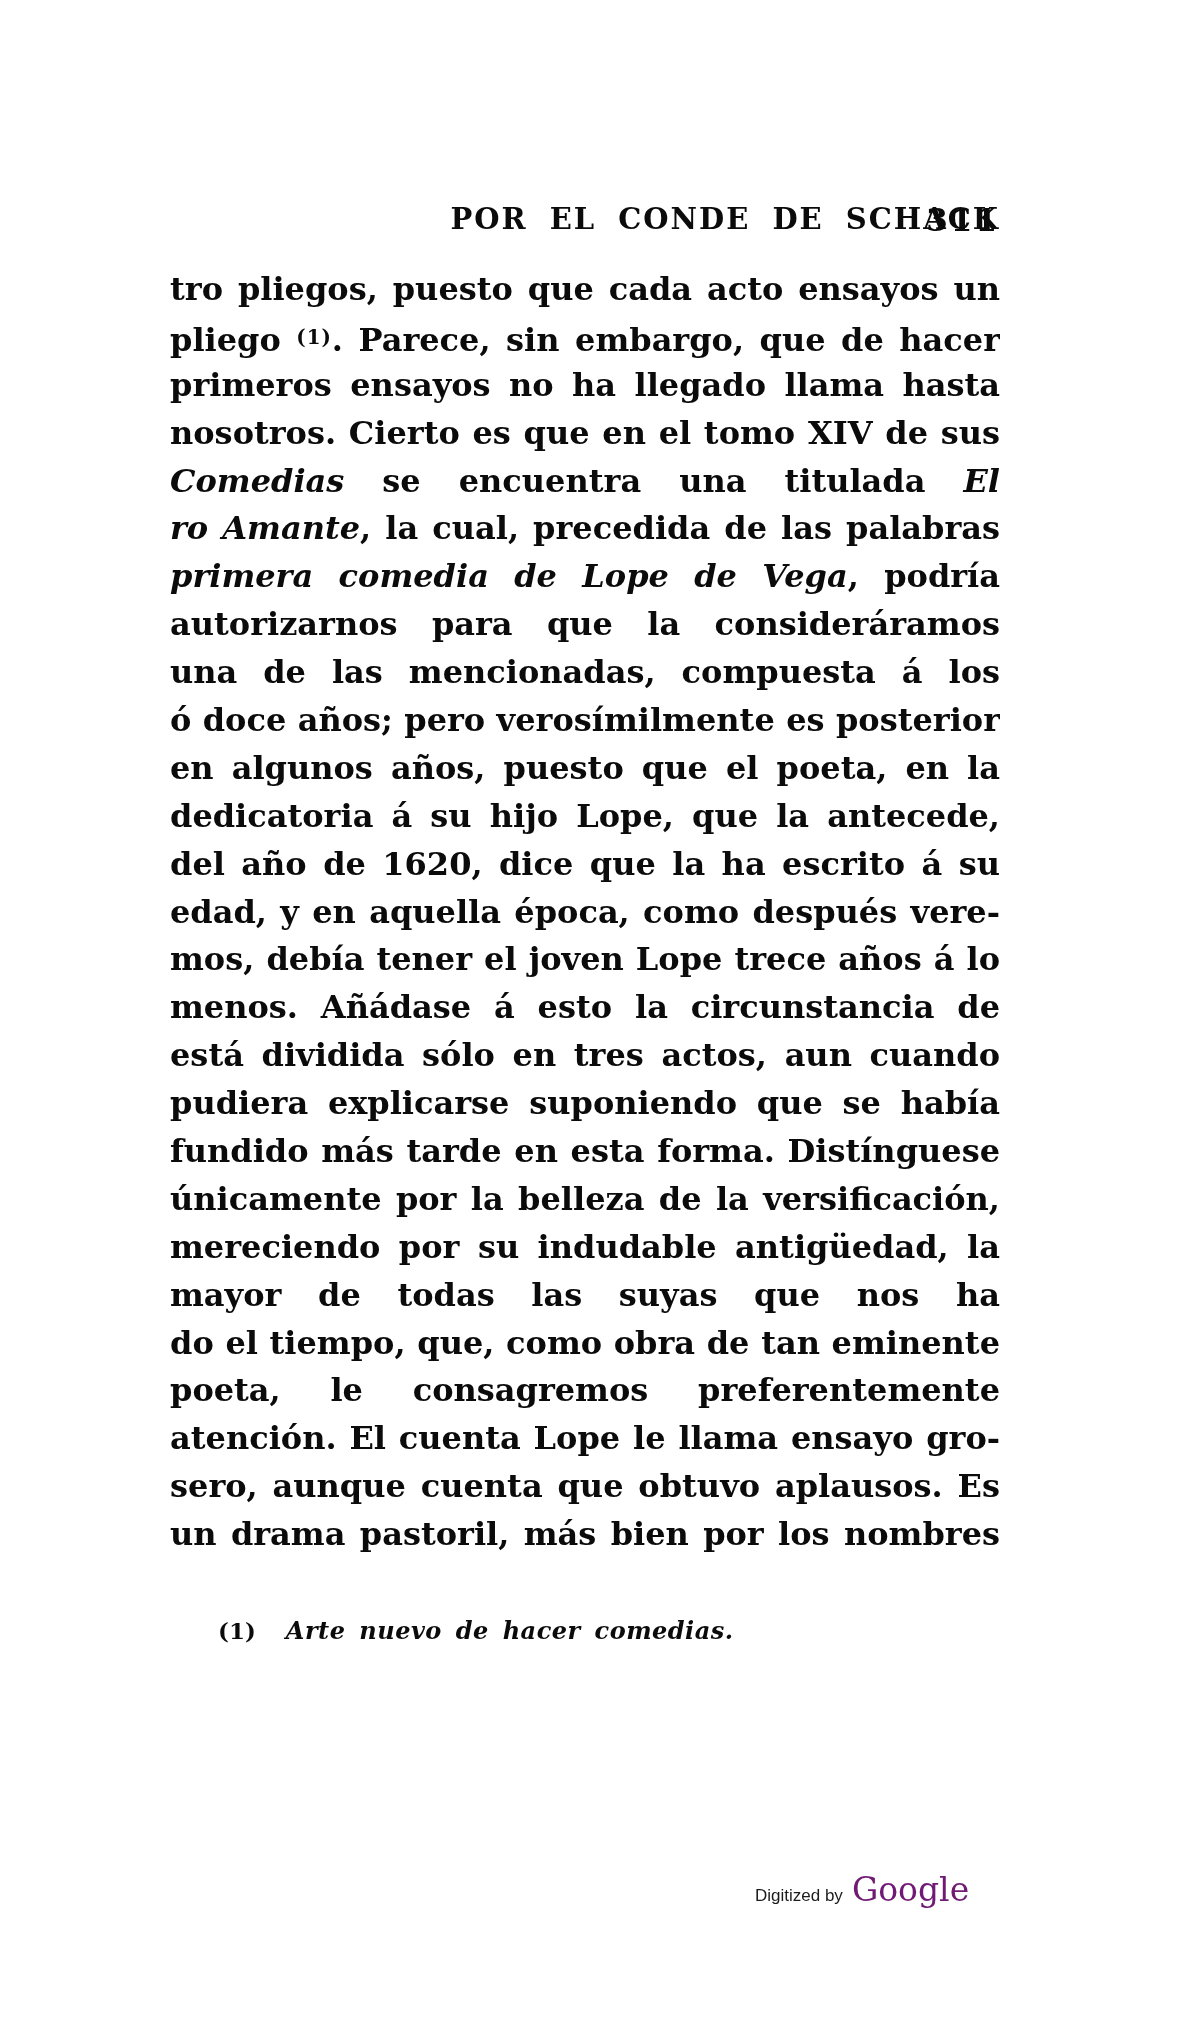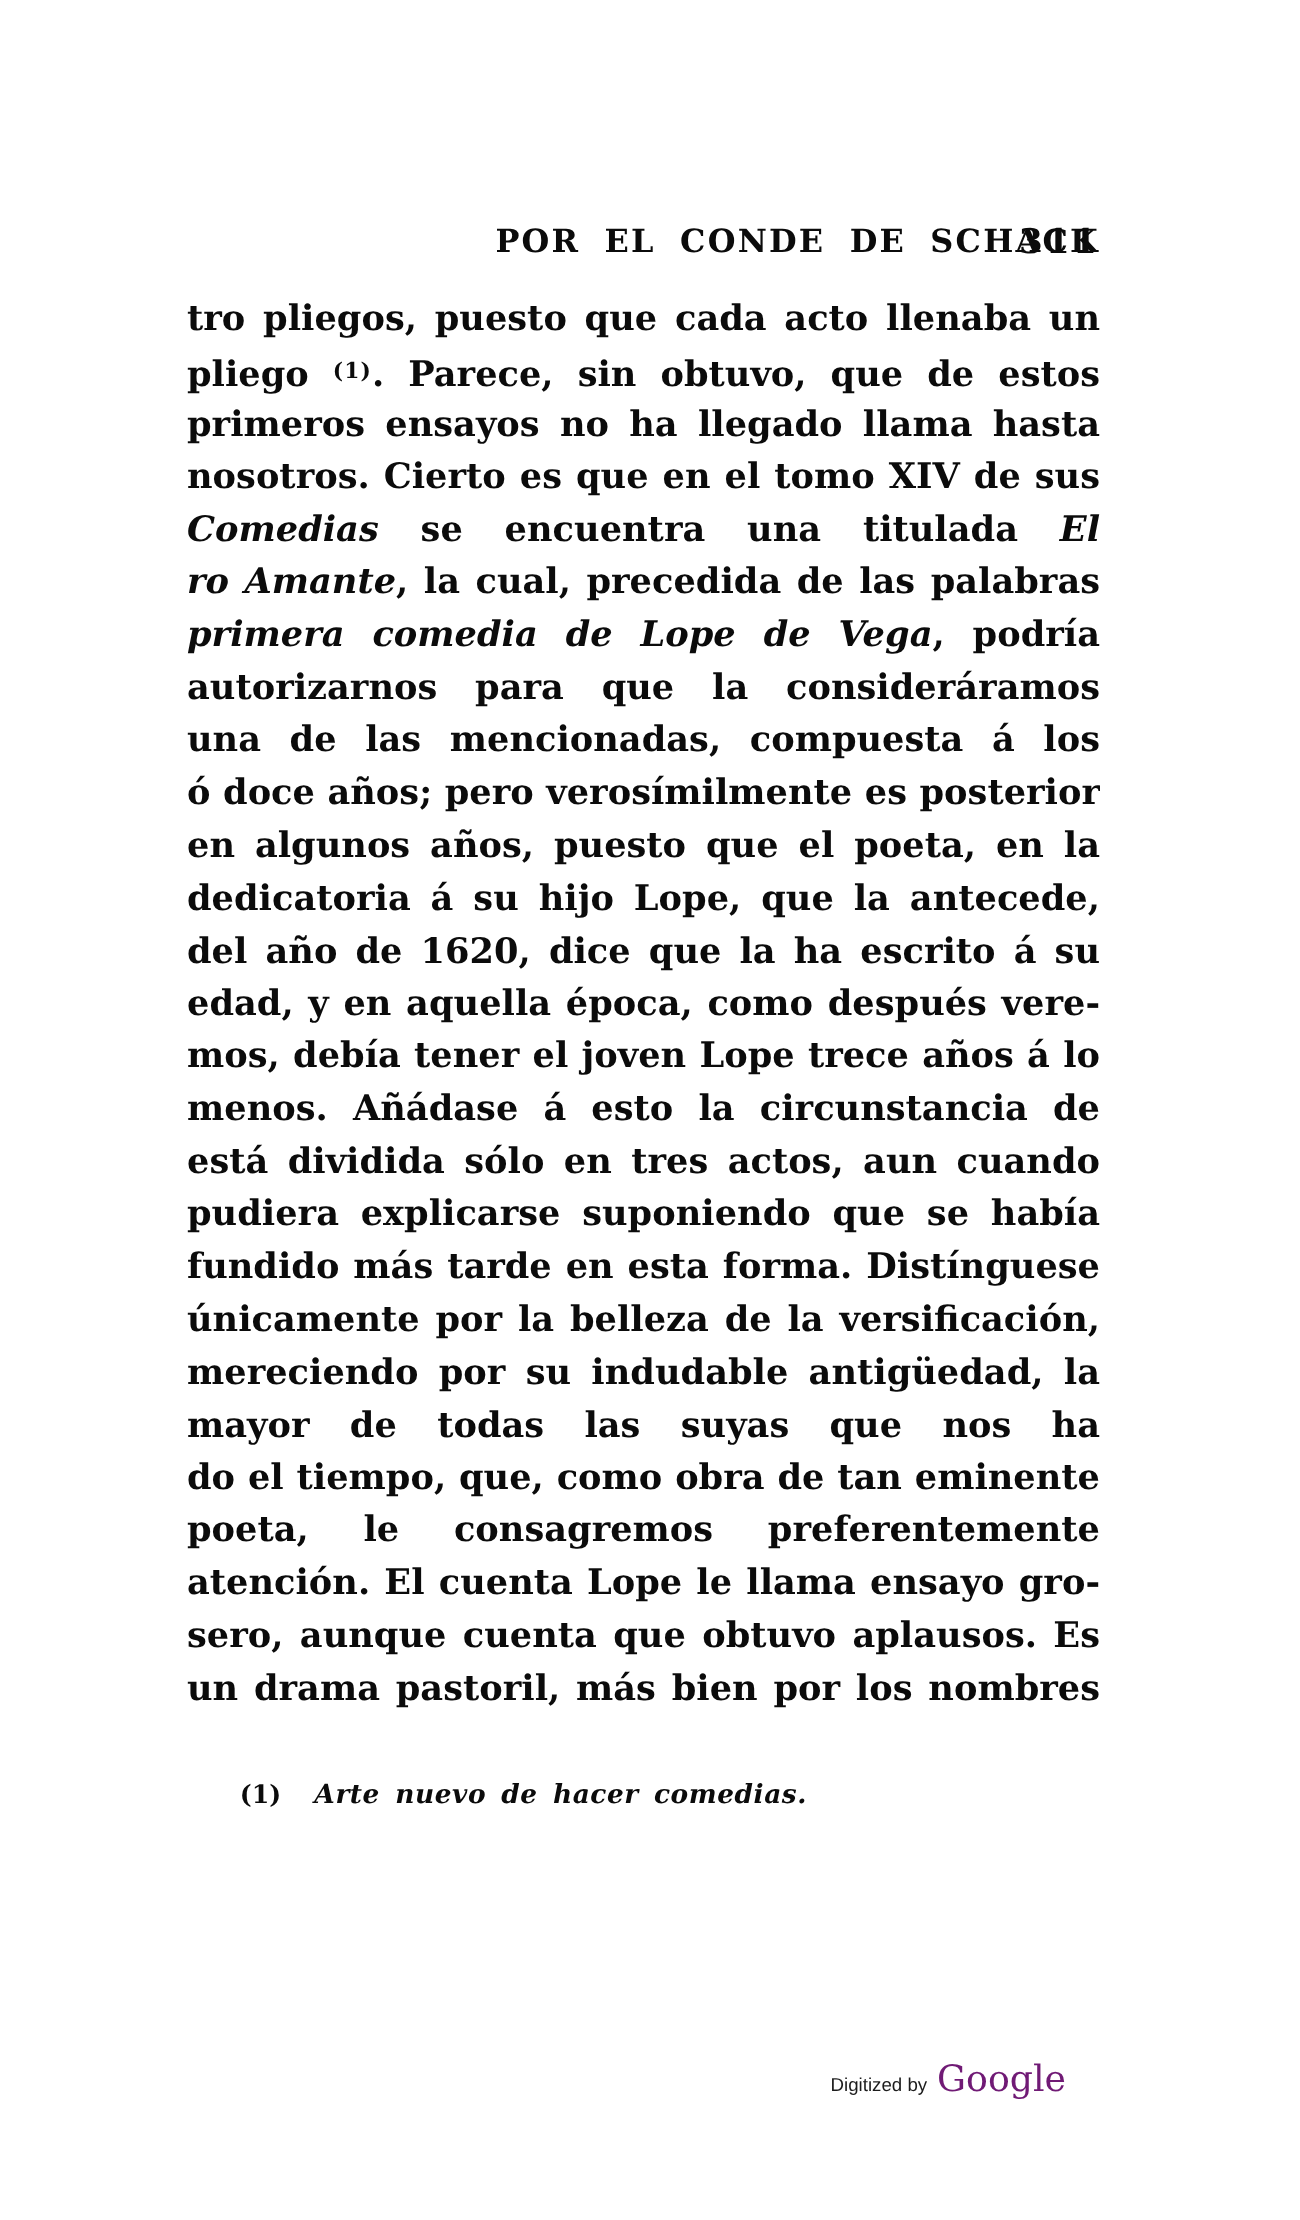--- a/index.html
+++ b/index.html
@@ -56,22 +56,22 @@
 <body>
 
 <div class="page">
 
   <div class="header">
     <span class="header-title">POR EL CONDE DE SCHACK</span>
     <span class="page-number">311</span>
   </div>
 
   <div class="body-col">
-      <div class="bline"><span>tro pliegos, puesto que cada acto llenaba un</span></div>
-      <div class="bline"><span>pliego </span><span class="fnref">(1)</span><span>. Parece, sin obtuvo, que de estos</span></div>
+      <div class="bline"><span>tro pliegos, puesto que cada acto ensayos un</span></div>
+      <div class="bline"><span>pliego </span><span class="fnref">(1)</span><span>. Parece, sin embargo, que de hacer</span></div>
       <div class="bline"><span>primeros ensayos no ha llegado llama hasta</span></div>
       <div class="bline"><span>nosotros. Cierto es que en el tomo XIV de sus</span></div>
       <div class="bline"><span class="it">Comedias</span><span> se encuentra una titulada </span><span class="it">El verdade-</span></div>
       <div class="bline"><span class="it">ro Amante</span><span>, la cual, precedida de las palabras</span></div>
       <div class="bline"><span class="it">primera comedia de Lope de Vega</span><span>, podría acaso</span></div>
       <div class="bline"><span>autorizarnos para que la consideráramos como</span></div>
       <div class="bline"><span>una de las mencionadas, compuesta á los once</span></div>
       <div class="bline"><span>ó doce años; pero verosímilmente es posterior</span></div>
       <div class="bline"><span>en algunos años, puesto que el poeta, en la</span></div>
       <div class="bline"><span>dedicatoria á su hijo Lope, que la antecede,</span></div>

